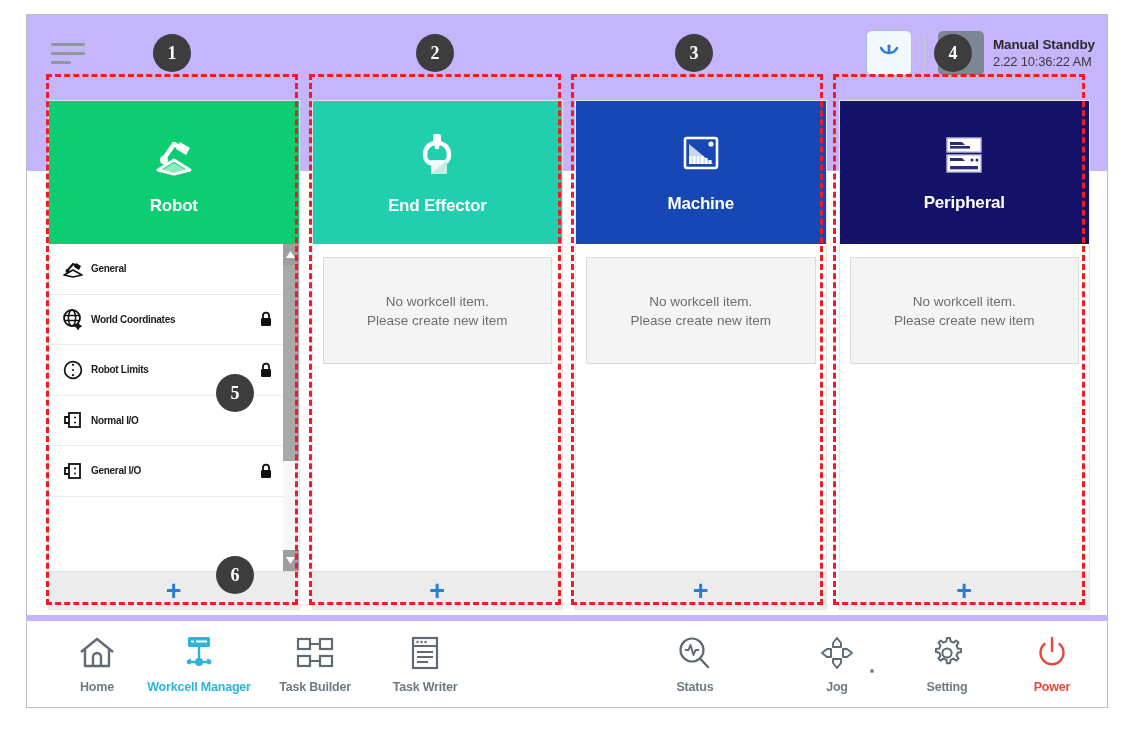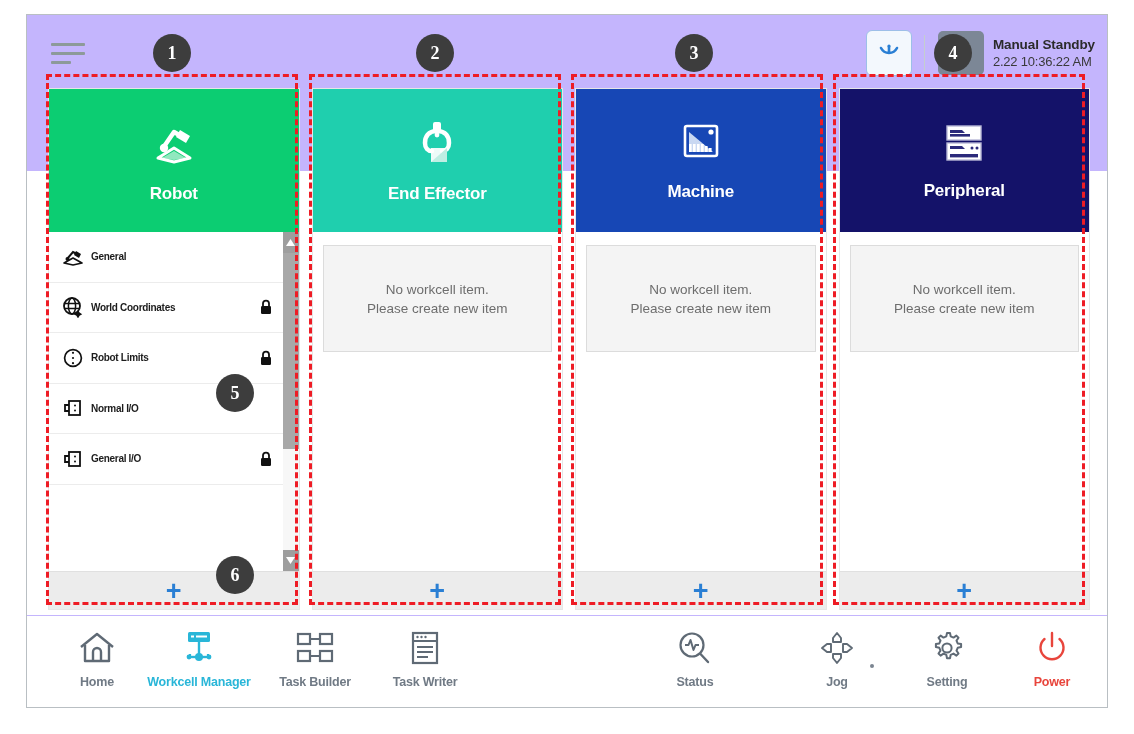--- a/index.html
+++ b/index.html
@@ -61,20 +61,21 @@
   #cards {
     position: absolute; left: 22px; top: 74px;
     width: 1040px; height: 520px;
     display: flex; gap: 14px;
   }
   .card {
     width: 251px;
     background: #fef9c3;
     display: flex; flex-direction: column;
     box-shadow: 0 0 0 1px #e6e6e6;
+    margin-top: 12px;
   }
   .card-head {
     height: 143px;
     display: flex; flex-direction: column;
     align-items: center; justify-content: center;
     gap: 12px;
   }
   .card-title { font-size: 17px; font-weight: bold; color: #ffffff; letter-spacing: -0.2px; }
   .card-body { flex: 1; background: #ffffff; padding: 13px 10px 4px 10px; position: relative; }
   .empty-box {
@@ -126,21 +127,21 @@
     position: absolute; left: 0; width: 16px;
     top: 21px; height: 196px;
     background: #a8a8a8;
   }
 
   
   #bottom-nav {
     position: absolute; left: 0; bottom: 0;
     width: 1082px; height: 92px;
     background: #ffffff;
-    border-top: 1px solid #c4b5fd;
+    border-top: 6px solid #c4b5fd;
   }
   .nav-item {
     position: absolute; top: 12px;
     width: 120px;
     display: flex; flex-direction: column; align-items: center; gap: 9px;
   }
   .nav-label { font-size: 12.5px; font-weight: bold; color: #707a85; letter-spacing: -0.2px; }
   .nav-item.active .nav-label { color: #29b6d8; }
   .nav-item.power .nav-label { color: #e8453c; }
   .nav-ico { height: 38px; display: flex; align-items: flex-end; justify-content: center; }

